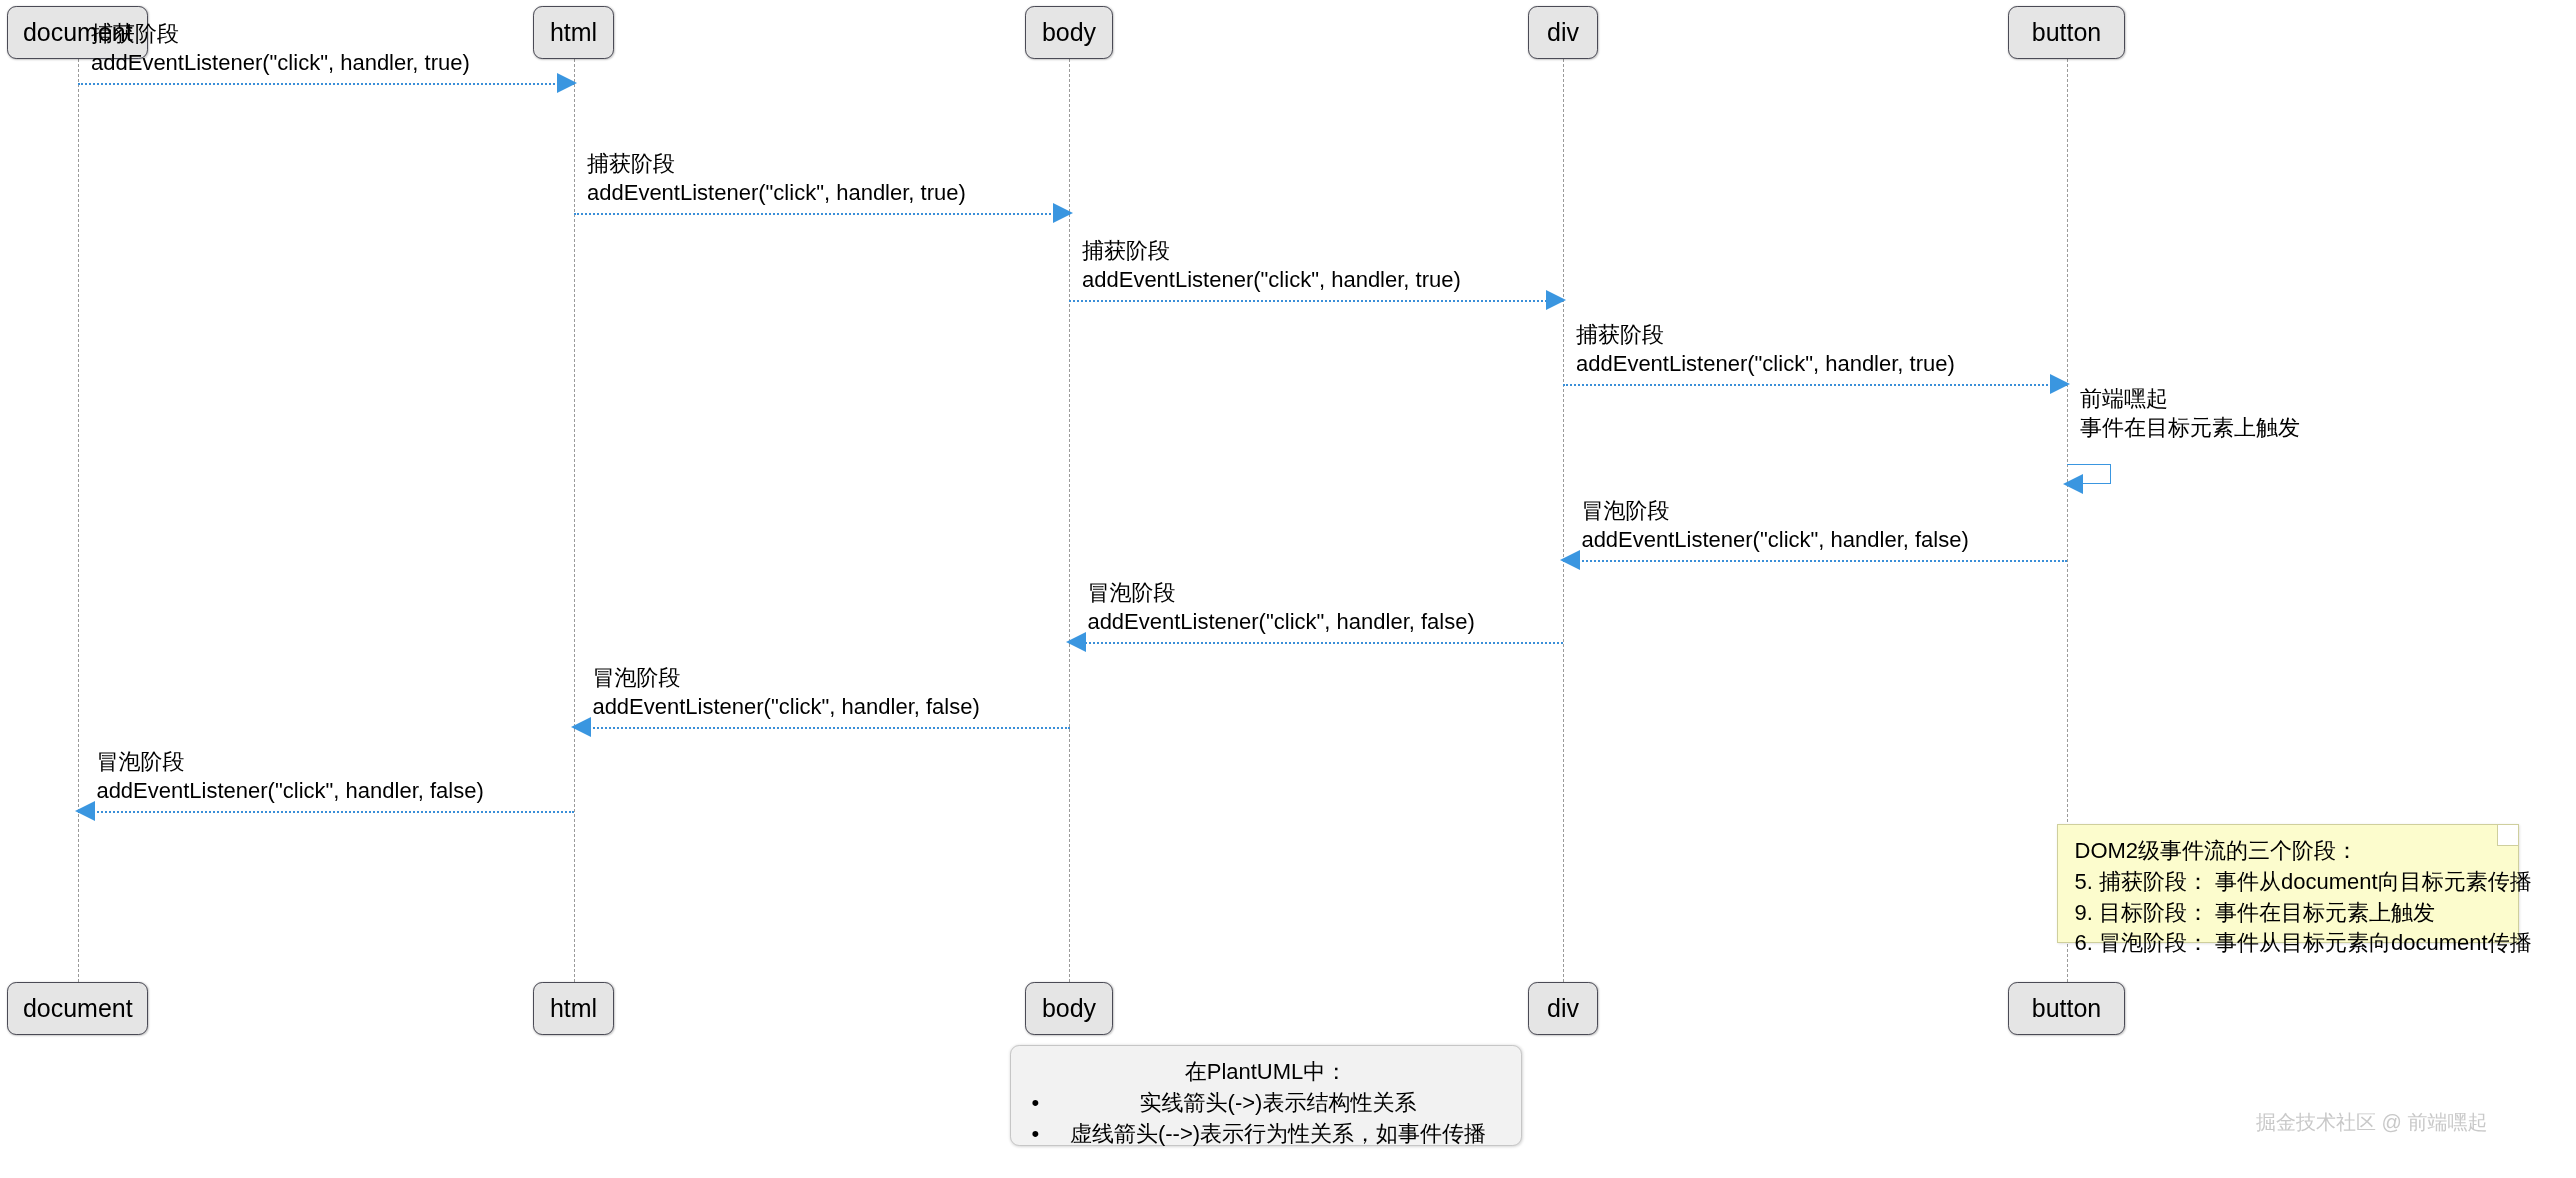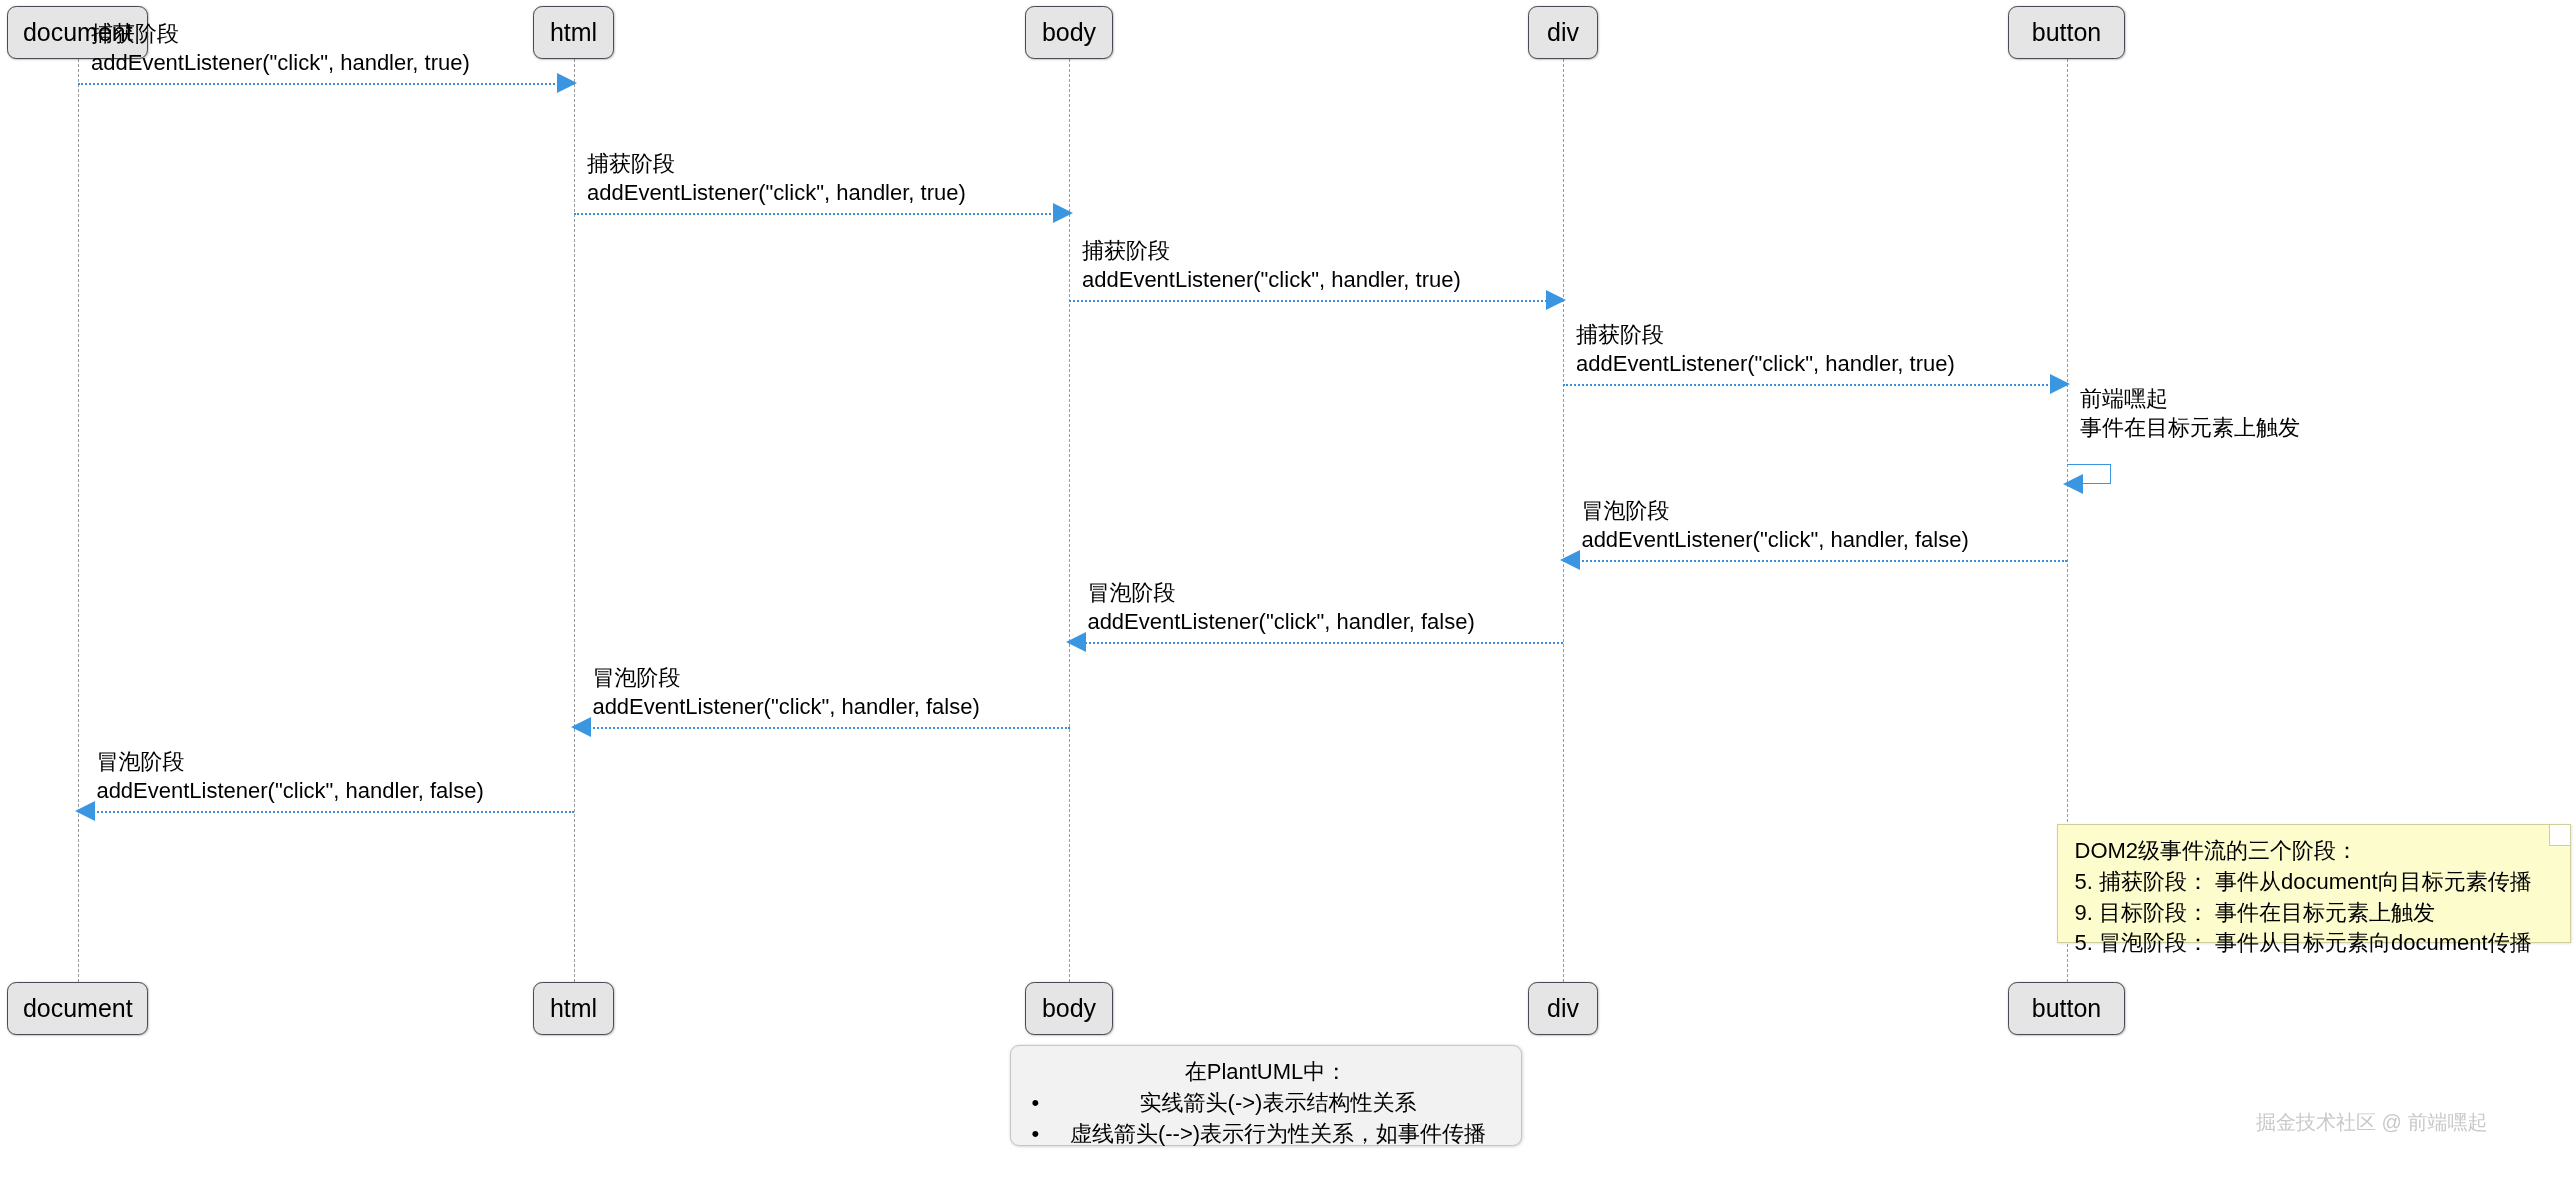--- a/index.html
+++ b/index.html
@@ -276,26 +276,26 @@
 
   <div class="message" style="left:78px; width:496px; top:811px;">
     <div class="msg-line"></div>
     <div class="arrowhead left"></div>
     <div class="msg-label end">
       <span class="note-line">冒泡阶段</span>
       <span class="note-line">addEventListener("click", handler, false)</span>
     </div>
   </div>
 
-  <div class="note note-yellow" style="left:2057px; top:824px; width:514px; height:119px;">
+  <div class="note note-yellow" style="left:2057px; top:824px; width:462px; height:119px;">
     <div class="note-fold"></div>
     <span class="note-line">DOM2级事件流的三个阶段：</span>
     <span class="note-line">5. 捕获阶段： 事件从document向目标元素传播</span>
     <span class="note-line">9. 目标阶段： 事件在目标元素上触发</span>
-    <span class="note-line">5. 冒泡阶段： 事件从目标元素向document传播</span>
+    <span class="note-line">6. 冒泡阶段： 事件从目标元素向document传播</span>
   </div>
 
   <div class="participant" style="left:7.3px; top:982px; width:141px;">
     <span>document</span>
   </div>
   <div class="participant" style="left:533px; top:982px; width:81px;">
     <span>html</span>
   </div>
   <div class="participant" style="left:1025px; top:982px; width:88px;">
     <span>body</span>

